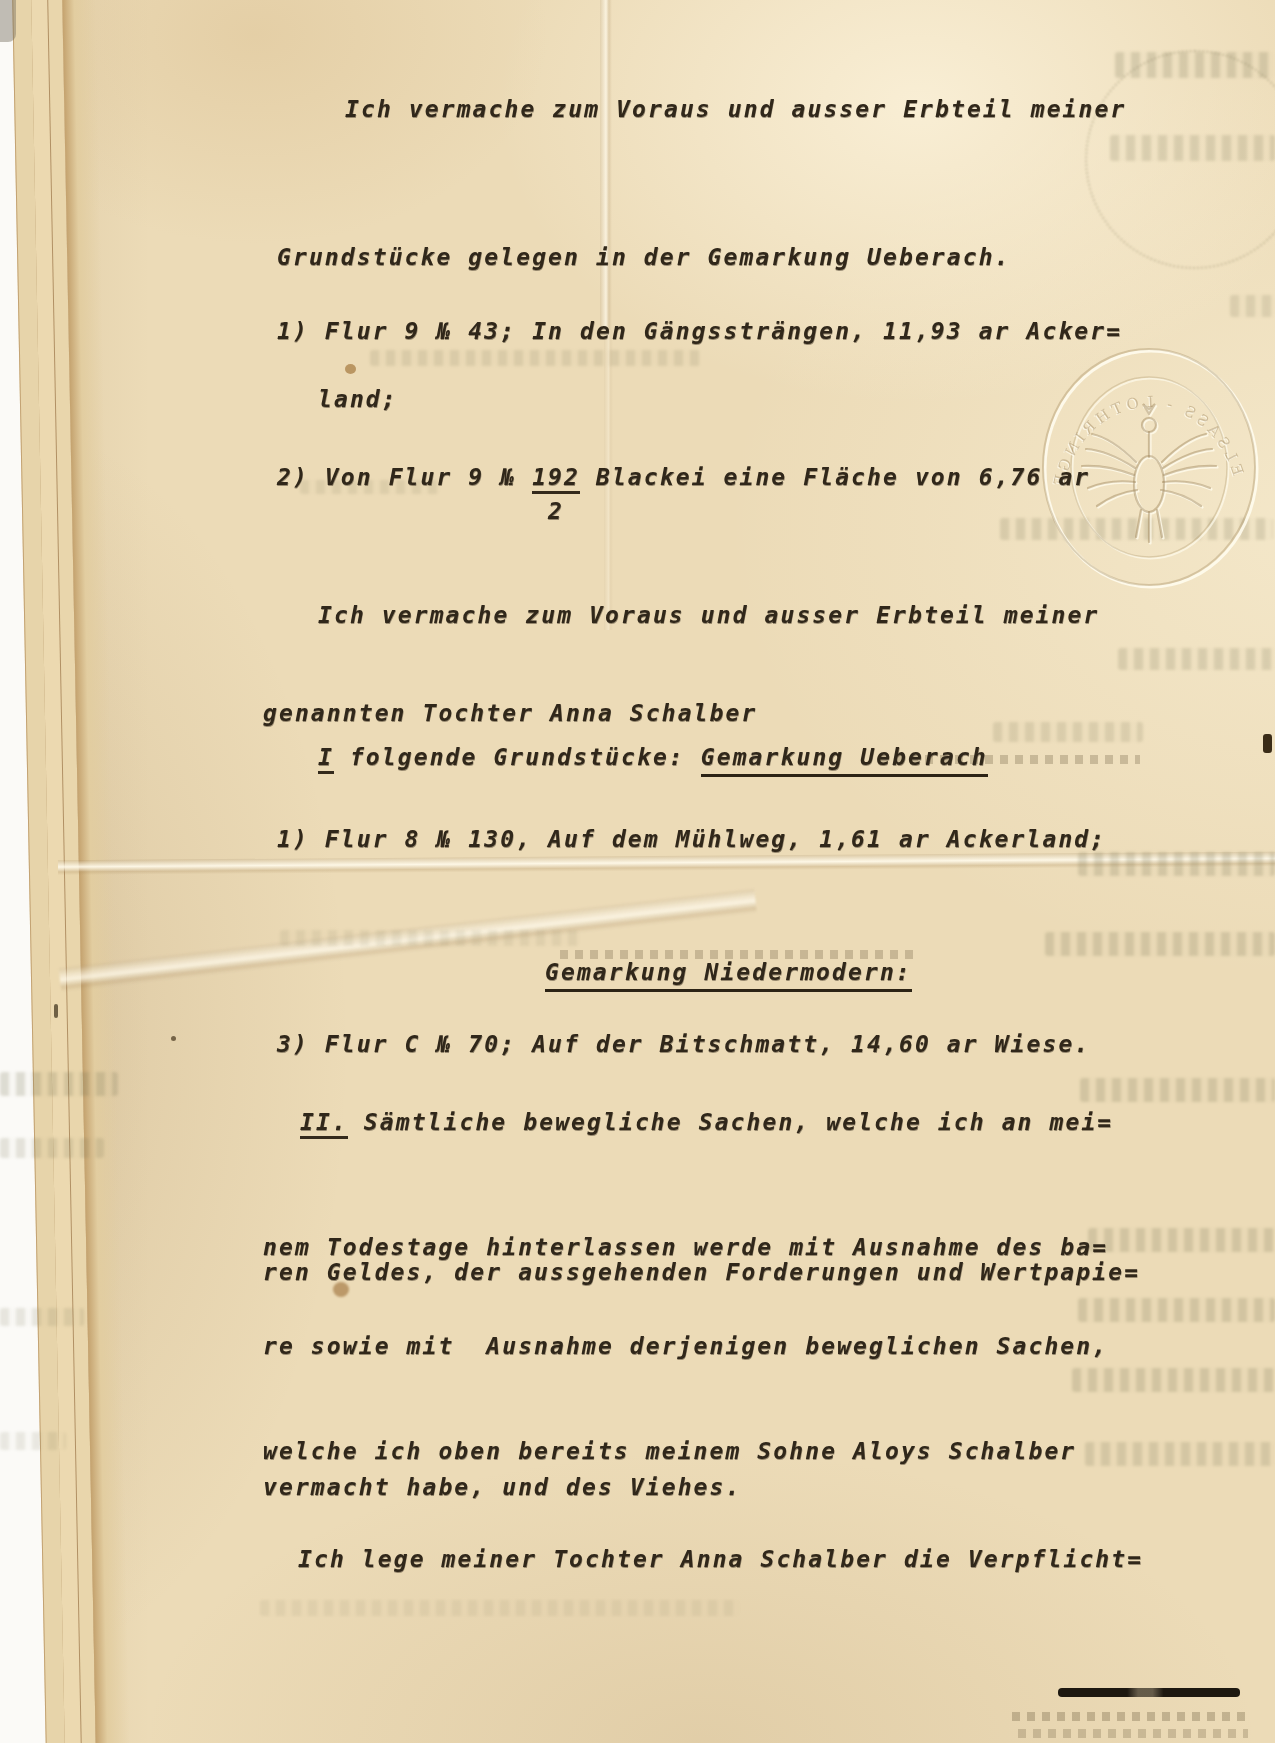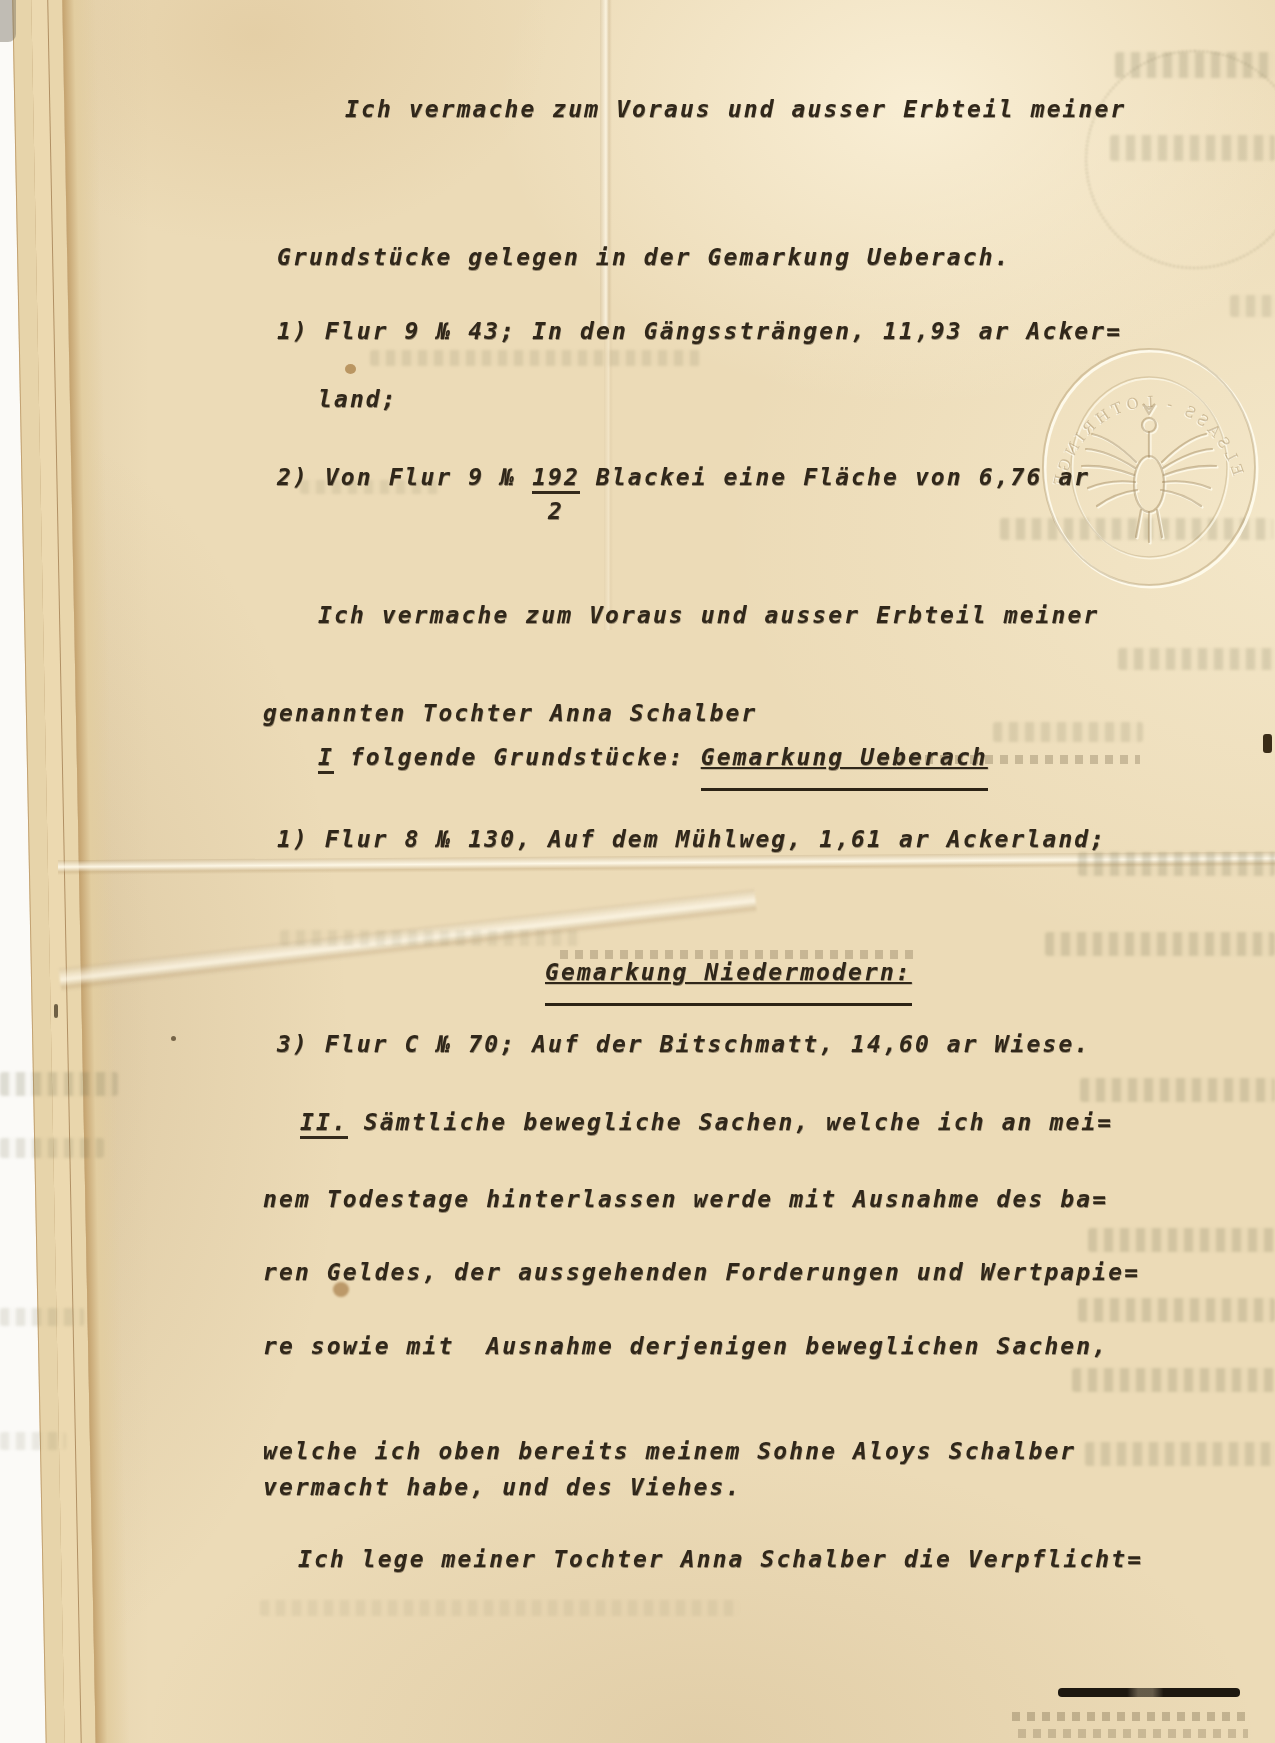--- a/index.html
+++ b/index.html
@@ -31,21 +31,21 @@
   .crease-v2{position:absolute;left:604px;top:330px;width:9px;height:300px;opacity:.5;
     background:linear-gradient(90deg,rgba(130,102,62,.10),rgba(255,250,236,.55) 50%,rgba(150,120,78,.14),rgba(150,120,78,0));}
   .crease-d{position:absolute;left:60px;top:968px;width:700px;height:24px;transform:rotate(-6.5deg);transform-origin:left center;
     background:linear-gradient(180deg,rgba(120,95,58,.10),rgba(255,250,236,.8) 50%,rgba(150,120,78,.2) 80%,transparent);
     filter:blur(1px);}
   
   .line{position:absolute;white-space:pre;font-style:italic;font-weight:700;font-size:23px;line-height:30px;
         color:#30271a;letter-spacing:2.1px;
         text-shadow:.4px .5px .3px rgba(48,38,24,.45);margin-top:44px;}
   .u{border-bottom:3px solid #342a1c;padding-bottom:1px;}
-  .u2{border-bottom:3.5px solid #2c2315;padding-bottom:18px;text-decoration:underline;}
+  .u2{border-bottom:3.5px solid #2c2315;padding-bottom:4px;}
   
   .seal{position:absolute;left:1036px;top:342px;width:228px;height:252px;opacity:.95;}
   
   .ghost{position:absolute;border-radius:3px;filter:blur(1.6px);
     background:repeating-linear-gradient(90deg,rgba(122,118,86,.45) 0 9px,rgba(122,118,86,.05) 9px 16px);}
   .dashes{position:absolute;filter:blur(.6px);
     background:repeating-linear-gradient(90deg,rgba(100,85,55,.55) 0 8px,transparent 8px 15px);}
   .ghost-ring{position:absolute;left:1085px;top:50px;width:215px;height:215px;border-radius:50%;
     border:2px dotted rgba(125,118,85,.3);filter:blur(1px);}
   
@@ -176,21 +176,21 @@
   <div class="line" style="left:318px;top:698px"><span class="u">I</span><span> folgende Grundstücke: </span><span class="u2">Gemarkung Ueberach</span></div>
 
   <div class="line" style="left:277px;top:780px">1) Flur 8 № 130, Auf dem Mühlweg, 1,61 ar Ackerland;</div>
 
   <div class="line" style="left:545px;top:913px"><span class="u2">Gemarkung Niedermodern:</span></div>
 
   <div class="line" style="left:277px;top:985px">3) Flur C № 70; Auf der Bitschmatt, 14,60 ar Wiese.</div>
 
   <div class="line" style="left:300px;top:1063px"><span class="u">II.</span><span> Sämtliche bewegliche Sachen, welche ich an mei=</span></div>
 
-  <div class="line" style="left:263px;top:1140px">nem Todestage hinterlassen werde mit Ausnahme des ba=</div>
+  <div class="line" style="left:263px;top:1188px">nem Todestage hinterlassen werde mit Ausnahme des ba=</div>
   <div class="line" style="left:263px;top:1213px">ren Geldes, der aussgehenden Forderungen und Wertpapie=</div>
   <div class="line" style="left:263px;top:1287px">re sowie mit  Ausnahme derjenigen beweglichen Sachen,</div>
   <div class="line" style="left:263px;top:1392px">welche ich oben bereits meinem Sohne Aloys Schalber</div>
   <div class="line" style="left:263px;top:1428px">vermacht habe, und des Viehes.</div>
   <div class="line" style="left:298px;top:1500px">Ich lege meiner Tochter Anna Schalber die Verpflicht=</div>
 
   <div class="bar"></div>
 
 </div>
 

